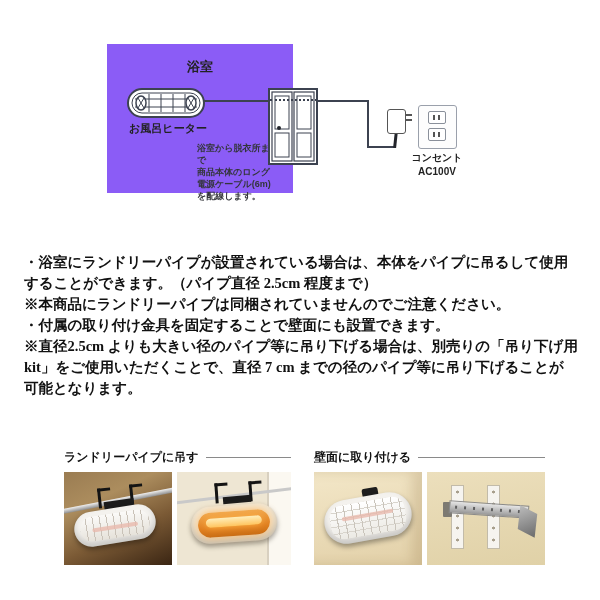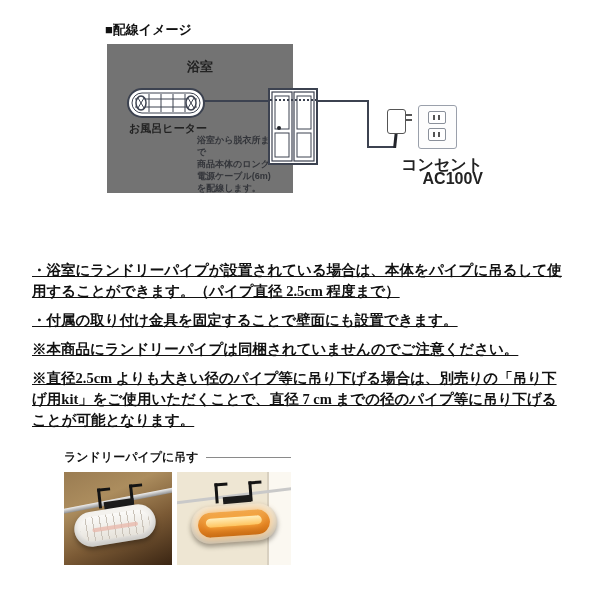--- a/index.html
+++ b/index.html
@@ -3,28 +3,28 @@
 <meta charset="utf-8">
 <style>
   html,body{margin:0;padding:0;background:#fff;}
   .page{position:relative;width:600px;height:600px;background:#ffffff;overflow:hidden;
         font-family:"Liberation Sans",sans-serif;color:#1a1a1a;}
 
   
   .wiring-title{position:absolute;left:105px;top:21px;font-size:13px;font-weight:bold;color:#111;}
   .diagram{position:absolute;left:107px;top:44px;width:373px;height:149px;}
   .room{position:absolute;top:0;height:100%;}
-  .room-bath{left:0;width:186px;background:#737373;}
+  .room-bath{left:0;width:186px;background:#8b5cf6;}
   .room-dress{left:186px;width:187px;background:#c9d4e6;}
   .room-label{position:absolute;top:14px;width:100%;text-align:center;font-size:13px;font-weight:bold;color:#222;}
 
   .heater-svg{position:absolute;left:20px;top:44px;}
   .heater-label{position:absolute;left:2px;top:77px;width:118px;text-align:center;
                 font-size:11px;font-weight:bold;color:#222;}
-  .cable-note{position:absolute;left:90px;top:90px;width:78px;font-size:9px;line-height:12px;
+  .cable-note{position:absolute;left:90px;top:98px;width:78px;font-size:9px;line-height:12px;
               font-weight:bold;color:#33353a;white-space:pre-line;}
 
   .wire{position:absolute;background:#3c4250;}
   .wire-a{left:97px;top:56px;width:66px;height:2px;}
   .wire-dot{position:absolute;left:163px;top:55px;width:47px;height:0;border-top:2px dotted #3c4250;z-index:3;}
   .wire-b{left:210px;top:56px;width:52px;height:2px;}
   .wire-v{left:260px;top:56px;width:2px;height:48px;}
   .wire-c{left:260px;top:102px;width:29px;height:2px;}
   .cord-v{position:absolute;left:287px;top:87px;width:3px;height:17px;background:#23252b;transform:rotate(6deg);}
 
@@ -34,30 +34,30 @@
         border:1.5px solid #555;border-radius:3px;z-index:2;}
   .plug .prong{position:absolute;right:-7px;width:6px;height:2px;background:#555;}
   .plug .prong.p1{top:4px;} .plug .prong.p2{top:9px;}
 
   .outlet{position:absolute;left:311px;top:61px;width:37px;height:42px;background:#fdfdfd;
           border:1.5px solid #9aa0ab;border-radius:3px;}
   .socket{position:absolute;left:9px;width:16px;height:11px;border:1.5px solid #8a909a;border-radius:2px;background:#fff;}
   .socket.s1{top:5px;} .socket.s2{top:22px;}
   .slot{position:absolute;top:3px;width:2px;height:5px;background:#555;}
   .slot.l{left:4px;} .slot.r{left:9px;}
-  .outlet-label{position:absolute;left:284px;top:114px;width:92px;text-align:right;
-                font-size:16px;font-weight:bold;color:#222;white-space:pre-line;line-height:14px;}
+  .outlet-label{position:absolute;left:284px;top:107px;width:92px;text-align:center;
+                font-size:10px;font-weight:bold;color:#222;white-space:pre-line;line-height:14px;}
 
   
   .inst-title{position:absolute;left:24px;top:219px;font-size:17px;font-weight:bold;
               font-family:"Liberation Serif",serif;color:#111;}
   .inst-body{position:absolute;left:24px;top:252px;width:554px;
              font-family:"Liberation Serif",serif;font-size:14.5px;font-weight:bold;
              line-height:21px;color:#111;}
-  .inst-body p{margin:8px;text-decoration:underline;}
+  .inst-body p{margin:0;}
 
   
   .gallery-group{position:absolute;top:449px;}
   .group-hang{left:64px;width:227px;}
   .group-wall{left:314px;width:231px;}
   .gallery-head{display:flex;align-items:center;gap:7px;height:16px;}
   .gallery-head .label{font-size:12px;font-weight:bold;color:#111;white-space:nowrap;}
   .gallery-head .rule{flex:1;height:1px;background:#8a8a8a;}
   .photo-row{display:flex;gap:5px;margin-top:7px;}
   .photo{position:relative;height:93px;overflow:hidden;flex:none;}
@@ -110,21 +110,20 @@
            background-image:radial-gradient(circle at 6px 50%,#5e5e5e 1.2px,rgba(0,0,0,0) 1.4px),linear-gradient(#e6e6e6,#979797);
            background-size:9px 100%,100% 100%;}
   .p4 .endpiece{position:absolute;left:92px;top:37px;width:17px;height:25px;
                 background:linear-gradient(135deg,#bcbcbc,#6b6b6b);transform:skewY(22deg) rotate(6deg);}
 </style>
 </head>
 <body>
 
 <div class="page">
 
-  <div class="wiring-title">■配線イメージ</div>
 
   <div class="diagram">
     <div class="room room-bath">
       <div class="room-label">浴室</div>
     </div>
 
     <svg class="heater-svg" width="78" height="30" viewBox="0 0 78 30">
       <rect x="1" y="1" width="76" height="28" rx="14" fill="#fff" stroke="#3c4250" stroke-width="2"></rect>
       <rect x="5" y="5" width="68" height="20" rx="10" fill="#fff" stroke="#3c4250" stroke-width="1"></rect>
       <line x1="22" y1="6" x2="22" y2="24" stroke="#3c4250" stroke-width="1"></line>
@@ -177,22 +176,22 @@
         <div class="slot l"></div>
           <div class="slot r"></div>
       </div>
     </div>
     <div class="outlet-label">コンセント
 AC100V</div>
   </div>
 
   <div class="inst-body">
     <p>・浴室にランドリーパイプが設置されている場合は、本体をパイプに吊るして使用することができます。（パイプ直径 2.5cm 程度まで）</p>
+    <p>※本商品にランドリーパイプは同梱されていませんのでご注意ください。</p>
     <p>・付属の取り付け金具を固定することで壁面にも設置できます。</p>
-    <p>※本商品にランドリーパイプは同梱されていませんのでご注意ください。</p>
     <p>※直径2.5cm よりも大きい径のパイプ等に吊り下げる場合は、別売りの「吊り下げ用kit」をご使用いただくことで、直径 7 cm までの径のパイプ等に吊り下げることが可能となります。</p>
   </div>
 
   <div class="gallery-group group-hang">
     <div class="gallery-head">
       <span class="label">ランドリーパイプに吊す</span>
       <span class="rule"></span>
     </div>
     <div class="photo-row">
       <div class="photo p1">
@@ -214,14 +213,37 @@
         <div class="bracket"></div>
         <div class="heater-shape">
           <div class="glow">
             <div class="glow-tube"></div>
           </div>
         </div>
       </div>
     </div>
   </div>
 
+  <div class="gallery-group group-wall">
+    <div class="gallery-head">
+      <span class="label">壁面に取り付ける</span>
+      <span class="rule"></span>
+    </div>
+    <div class="photo-row">
+      <div class="photo p3">
+        <div class="knob"></div>
+        <div class="heater-shape">
+          <div class="guard">
+            <div class="tube-faint"></div>
+          </div>
+        </div>
+      </div>
+      <div class="photo p4">
+        <div class="strip st1"></div>
+        <div class="strip st2"></div>
+        <div class="clamp"></div>
+        <div class="arm"></div>
+        <div class="endpiece"></div>
+      </div>
+    </div>
+  </div>
 
 </div>
 
 </body></html>

